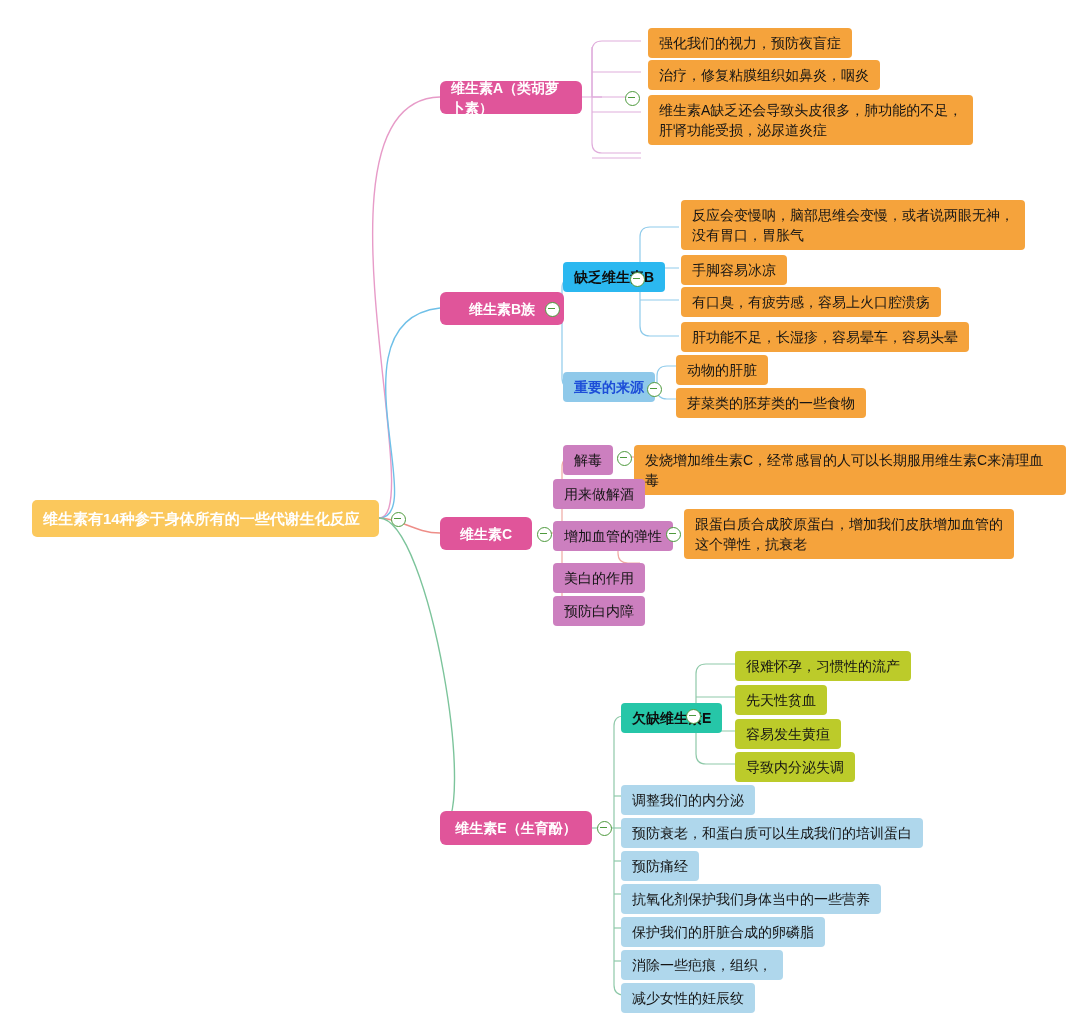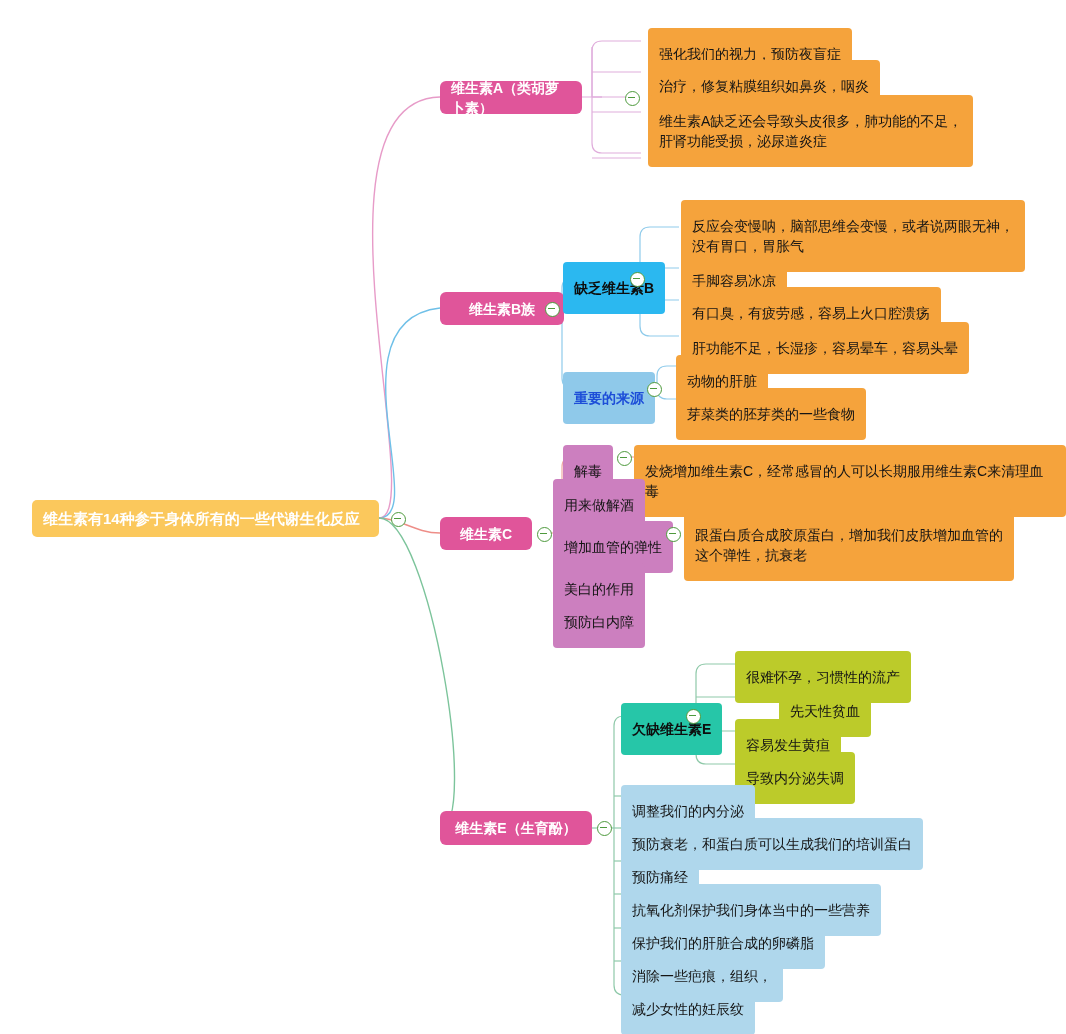--- a/index.html
+++ b/index.html
@@ -18,21 +18,21 @@
     position:absolute;
     left:0; top:0;
     width:1066px; height:1034px;
     pointer-events:none;
   }
   .node{
     position:absolute;
     box-sizing:border-box;
     display:flex;
     align-items:center;
-    padding:16px 11px;
+    padding:5px 11px;
     border-radius:4px;
     font-size:14px;
     line-height:20px;
     color:#1a1a1a;
     white-space:pre-line;
     z-index:2;
   }
   .node.root{
     background:#FBC85C;
     color:#ffffff;
@@ -229,21 +229,21 @@
   <div class="toggle" style="left:597px; top:821px;"></div>
 
   <div class="node teal" style="left:621px; top:703px;">
     <span>欠缺维生素E</span>
   </div>
   <div class="toggle" style="left:686px; top:709px;"></div>
 
   <div class="node olive" style="left:735px; top:651px;">
     <span>很难怀孕，习惯性的流产</span>
   </div>
-  <div class="node olive" style="left:735px; top:685px;margin-left:44px;">
+  <div class="node olive" style="left:735px; top:685px;">
     <span>先天性贫血</span>
   </div>
   <div class="node olive" style="left:735px; top:719px;">
     <span>容易发生黄疸</span>
   </div>
   <div class="node olive" style="left:735px; top:752px;">
     <span>导致内分泌失调</span>
   </div>
 
   <div class="node babyblue" style="left:621px; top:785px;">

